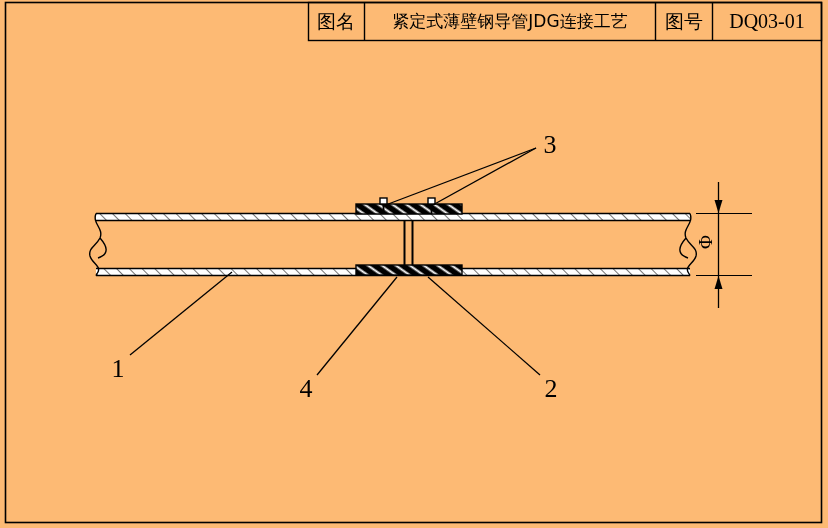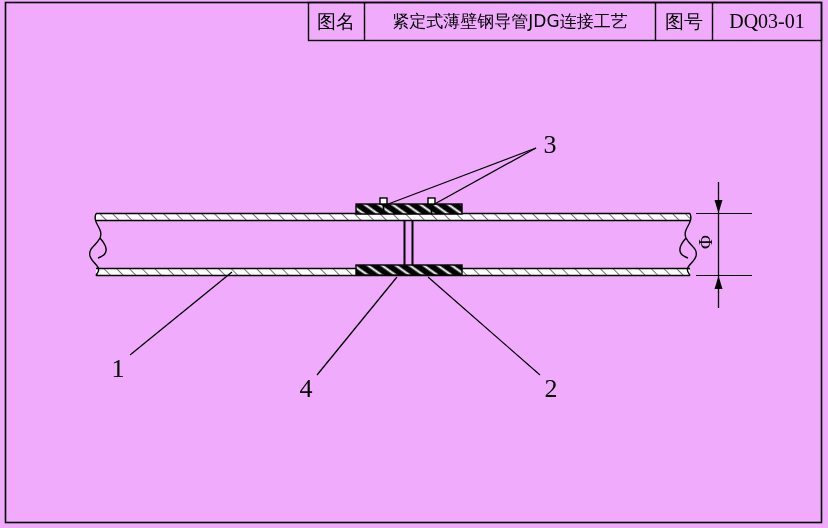--- a/index.html
+++ b/index.html
@@ -1,18 +1,18 @@
 <!DOCTYPE html>
 <html><head>
 <meta charset="utf-8">
 <style>
   html,body{margin:0;padding:0;background:#ffffff;}
   body{width:828px;height:528px;overflow:hidden;
        font-family:"Liberation Serif","DejaVu Serif",serif;}
-  #root{position:relative;width:828px;height:528px;background:#f0abfc;}
+  #root{position:relative;width:828px;height:528px;background:#fdba74;}
   svg.sheet{position:absolute;left:0;top:0;width:828px;height:528px;display:block;}
   .ttl-cn{font-family:"DejaVu Sans","Liberation Sans",sans-serif;}
   .ttl-en{font-family:"Liberation Serif","DejaVu Serif",serif;}
 </style>
 </head>
 <body>
 
 <div id="root">
 
   <svg class="sheet" viewBox="0 0 828 528" xmlns="http://www.w3.org/2000/svg">

